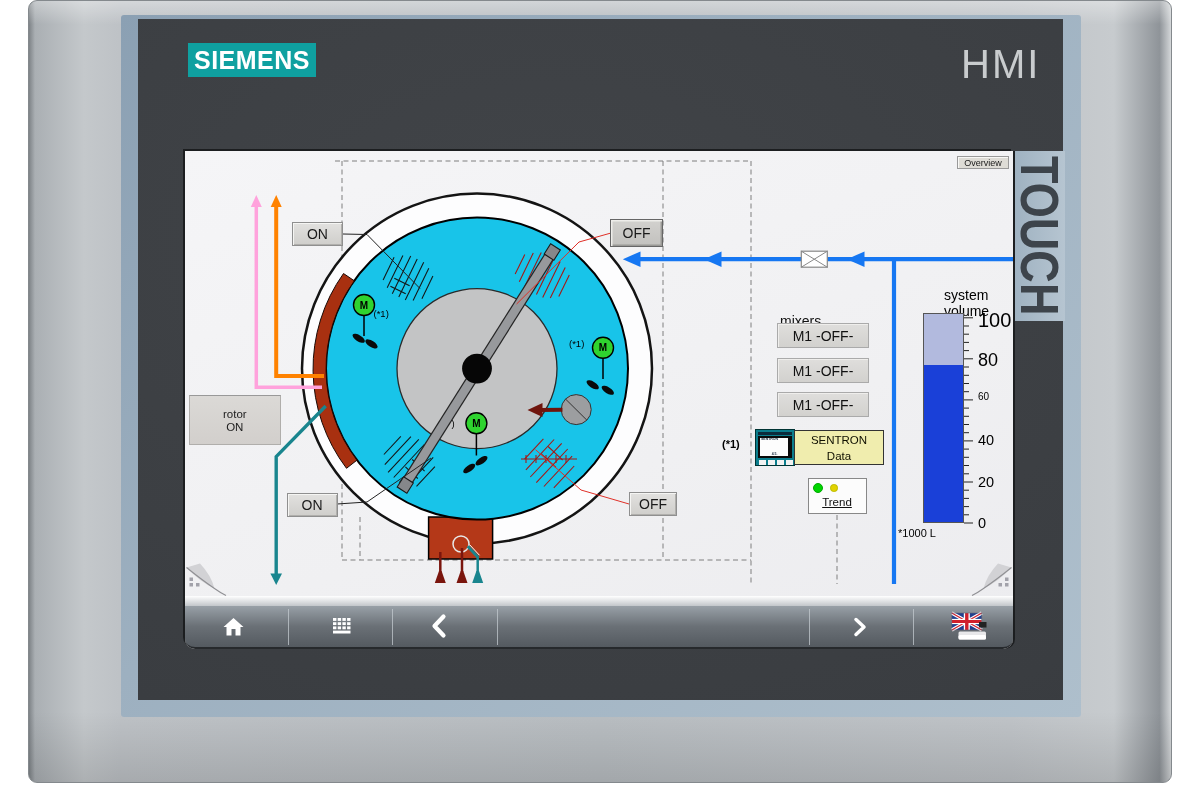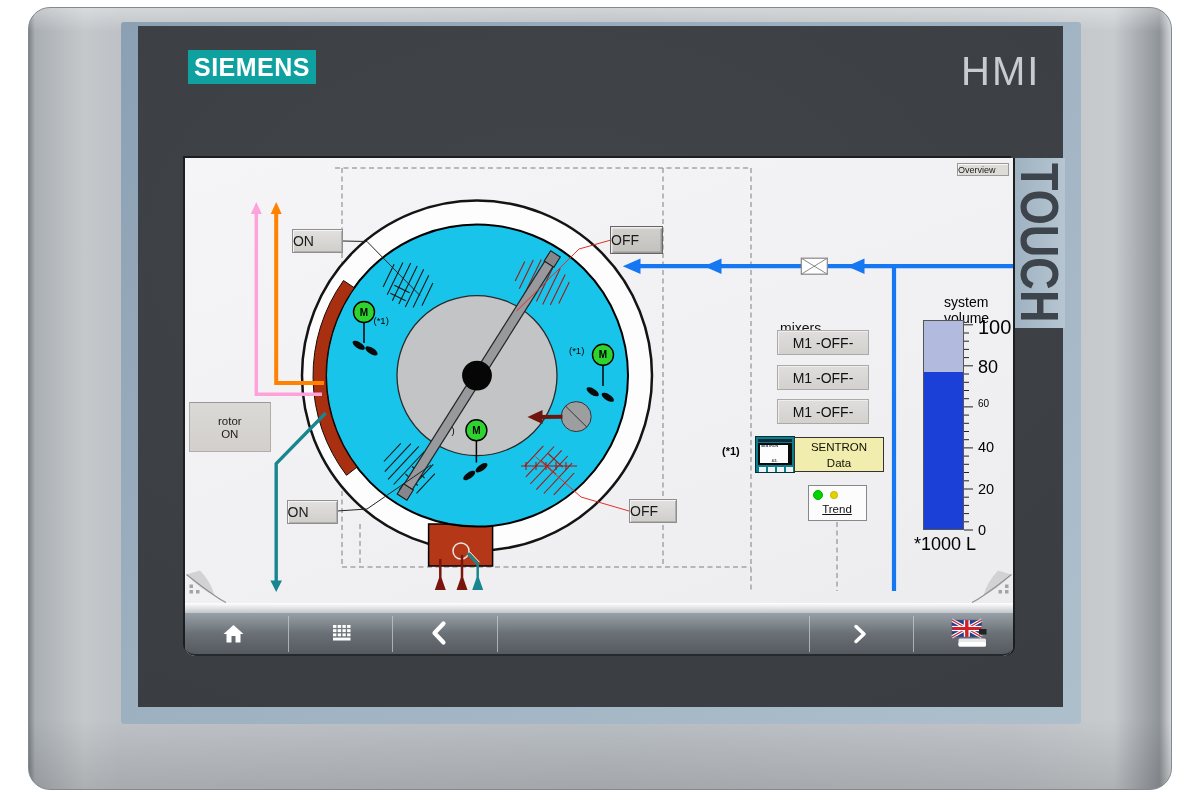--- a/index.html
+++ b/index.html
@@ -1,36 +1,36 @@
 <!DOCTYPE html>
 <html><head><meta charset="utf-8"><style>
 html,body{margin:0;padding:0;width:1200px;height:800px;background:#fff;overflow:hidden;
 font-family:"Liberation Sans",sans-serif;}
 *{box-sizing:border-box}
-#device{position:absolute;left:28px;top:7px;width:1144px;height:783px;border-radius:22px;
+#device{position:absolute;left:28px;top:0;width:1144px;height:783px;border-radius:9px;
 background:
 linear-gradient(to bottom, rgba(255,255,255,.35) 0%, rgba(255,255,255,0) 3%, rgba(0,0,0,0) 91%, rgba(0,0,0,.12) 100%),
 linear-gradient(to right,#7e8387 0,#aaafb3 6px,#c4c8cb 55px,#bec2c6 90px,#b9bec2 50%,#c0c4c8 86%,#c7cbce 95%,#8f9499 99%,#d4d7d9 100%);
 border:1px solid #84898d;}
 #strip{position:absolute;left:92px;top:14px;width:960px;height:702px;background:linear-gradient(135deg,#8ba0b3,#9db0c0 40%,#aebfcc 100%);border-radius:3px;}
 #bezel{position:absolute;left:109px;top:18px;width:925px;height:681px;
 background:radial-gradient(ellipse 150% 130% at 45% 32%,#414448 0%,#3a3d41 60%,#323539 100%);}
 #siemens{position:absolute;left:159px;top:42px;width:128px;height:34px;background:#0fa0a0;
 color:#fff;font-weight:bold;font-size:25px;letter-spacing:0.5px;text-align:center;line-height:35px;}
 #hmi{position:absolute;left:932px;top:41px;color:#c9ccce;font-size:40px;letter-spacing:2px;font-weight:400;}
 #touch{position:absolute;left:985px;top:150px;width:51px;height:170px;background:linear-gradient(to right,#9fb2c1,#b6c5d1);overflow:hidden;}
 #touch span{position:absolute;left:48.5px;top:5px;transform-origin:0 0;transform:rotate(90deg) scaleX(0.98) scaleY(1.17);
 font-size:46px;font-weight:bold;color:#3d444b;letter-spacing:0px;line-height:40px;}
 #screen{position:absolute;left:156px;top:150px;width:828px;height:498px;
 background:linear-gradient(160deg,#f5f5f7 0%,#f0f0f2 60%,#ececef 100%);
 border-radius:0 0 10px 10px;box-shadow:-2px -2px 0 #1c1e20, 2px 0 0 #1c1e20;}
 #screen svg.main{position:absolute;left:0;top:0}
 .btn{position:absolute;background:linear-gradient(#e2e1df,#cfcecb);border:1px solid #8f8f8f;
 box-shadow:inset 1px 1px 0 #f5f5f3,inset -1px -1px 0 #b0afac;
-color:#1a1a1a;text-align:left;}
+color:#1a1a1a;text-align:center;}
 .m1{position:absolute;left:592px;width:92px;height:25px;background:linear-gradient(#dfdedc,#d2d1ce);
 border:1px solid #aaa;box-shadow:inset 1px 1px 0 #efeeec;font-size:14px;line-height:24px;text-align:center;color:#111;}
 </style></head><body>
 <div id="device">
  <div id="strip"></div>
  <div id="bezel"></div>
  <div id="siemens">SIEMENS</div>
  <div id="hmi">HMI</div>
  <div id="touch">
       <span>TOUCH</span>
@@ -204,21 +204,21 @@
 background:linear-gradient(#98a0a7,#6a7076 50%,#545a60);
 border-radius:0 0 10px 10px;border-bottom:2px solid #26292c;}
 #shine{position:absolute;left:0;top:445px;width:828px;height:10px;background:linear-gradient(#ffffff,#c2c6ca);}
 .sep{position:absolute;top:3px;height:36px;width:1px;background:#c3c9cf;opacity:.75}
 </style>
 <div id="shine"></div>
   <div class="btn" style="left:106.9px;top:71px;width:51px;height:24px;font-size:14px;line-height:23px;">ON</div>
   <div class="btn" style="left:425px;top:68px;width:53px;height:27.5px;font-size:14px;line-height:26px;background:linear-gradient(#d2d1ce,#c2c1be);border:1px solid #666;box-shadow:inset 1.5px 1.5px 0 #eeedea,inset -1.5px -1.5px 0 #9a9996;">OFF</div>
   <div class="btn" style="left:101.5px;top:342px;width:51px;height:24px;font-size:14px;line-height:23px;">ON</div>
   <div class="btn" style="left:444px;top:341px;width:48px;height:24px;font-size:14px;line-height:23px;">OFF</div>
-  <div style="position:absolute;left:3.8px;top:243.7px;width:82px;height:50px;background:linear-gradient(#dbd9d6,#d2cfcc);border:1px solid #b0aeab;border-top-color:#999;font-size:11.5px;line-height:13px;padding-top:12px;text-align:center;color:#222;">rotor<br>ON</div>
+  <div style="position:absolute;left:3.8px;top:243.7px;width:92px;height:50px;background:linear-gradient(#dbd9d6,#d2cfcc);border:1px solid #b0aeab;border-top-color:#999;font-size:11.5px;line-height:13px;padding-top:12px;text-align:center;color:#222;">rotor<br>ON</div>
   <div class="btn" style="left:772px;top:5px;width:52px;height:13px;font-size:9px;line-height:12px;background:#dedcd6;border:1px solid #999;box-shadow:inset 1px 1px 0 #f8f8f6;">Overview</div>
   <div style="position:absolute;left:595px;top:151px;font-size:14px;color:#111;margin-top:11px;">mixers</div>
   <div class="m1" style="top:172px;">M1 -OFF-</div>
   <div class="m1" style="top:206.5px;">M1 -OFF-</div>
   <div class="m1" style="top:241px;">M1 -OFF-</div>
   <div style="position:absolute;left:537px;top:287px;font-size:11px;font-weight:bold;color:#000;">(*1)</div>
   <div style="position:absolute;left:570px;top:278px;width:40px;height:37px;background:#0b7d8c;border:1px solid #033;">
     <div style="position:absolute;left:2px;top:1.5px;width:34px;height:3.5px;background:#0c2b3b;"></div>
     <div style="position:absolute;left:2px;top:6px;width:34px;height:22px;background:#0a0a0a;"></div>
     <div style="position:absolute;left:4px;top:7.5px;width:28px;height:18.5px;background:#fdfdfd;font-size:3.5px;overflow:hidden;color:#234;line-height:3.8px;font-weight:bold;">&nbsp;SENTRON<br>&nbsp;<br>&nbsp;<br>&nbsp;<br>&nbsp;&nbsp;&nbsp;&nbsp;&nbsp;&nbsp;&nbsp;&nbsp;&nbsp;&nbsp;&nbsp;&nbsp;4.5.</div>
@@ -260,21 +260,21 @@
           <line x1="0" y1="154.5" x2="5" y2="154.5"></line>
           <line x1="0" y1="162.8" x2="5" y2="162.8"></line>
           <line x1="0" y1="171.0" x2="9" y2="171.0"></line>
           <line x1="0" y1="179.2" x2="5" y2="179.2"></line>
           <line x1="0" y1="187.4" x2="5" y2="187.4"></line>
           <line x1="0" y1="195.6" x2="5" y2="195.6"></line>
           <line x1="0" y1="203.8" x2="5" y2="203.8"></line>
           <line x1="0" y1="212.0" x2="9" y2="212.0"></line>
     </g>
   </svg>
-  <div style="position:absolute;left:713px;top:376px;font-size:18px;color:#000;padding-left:16px;">*1000 L</div>
+  <div style="position:absolute;left:713px;top:376px;font-size:11px;color:#000;">*1000 L</div>
   <div style="position:absolute;left:793px;top:158.3px;font-size:20px;color:#000;">100</div>
       <div style="position:absolute;left:793px;top:199.3px;font-size:18px;color:#000;">80</div>
       <div style="position:absolute;left:793px;top:240.4px;font-size:10px;color:#000;">60</div>
       <div style="position:absolute;left:793px;top:281.4px;font-size:14.5px;color:#000;">40</div>
       <div style="position:absolute;left:793px;top:322.5px;font-size:14.5px;color:#000;">20</div>
       <div style="position:absolute;left:793px;top:363.5px;font-size:14.5px;color:#000;">0</div>
   <div id="navbar">
    <div class="sep" style="left:102.5px"></div>
         <div class="sep" style="left:207px"></div>
    <div class="sep" style="left:311.5px"></div>

